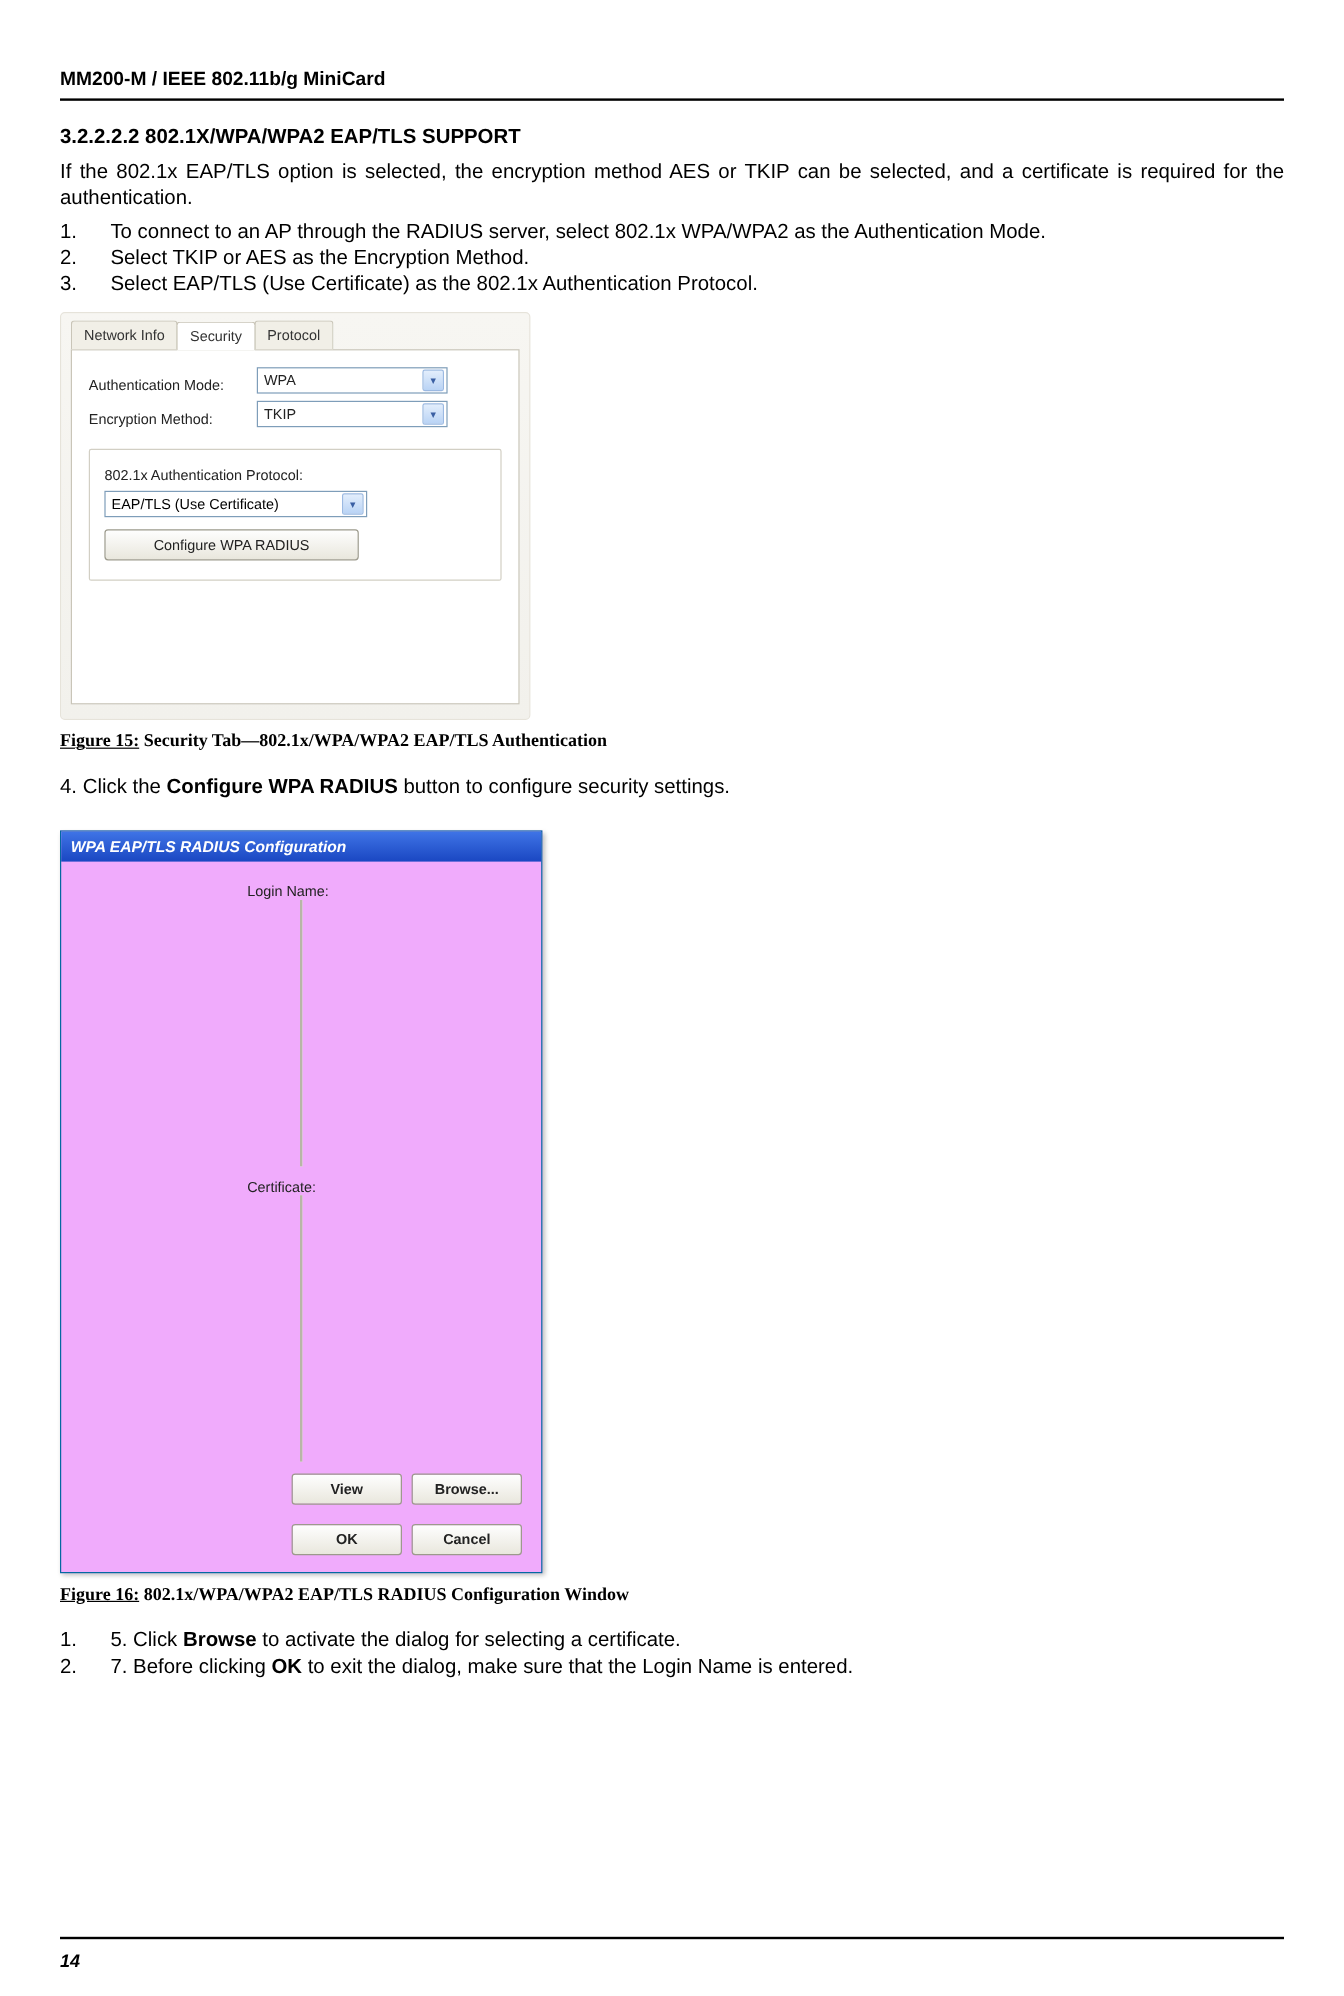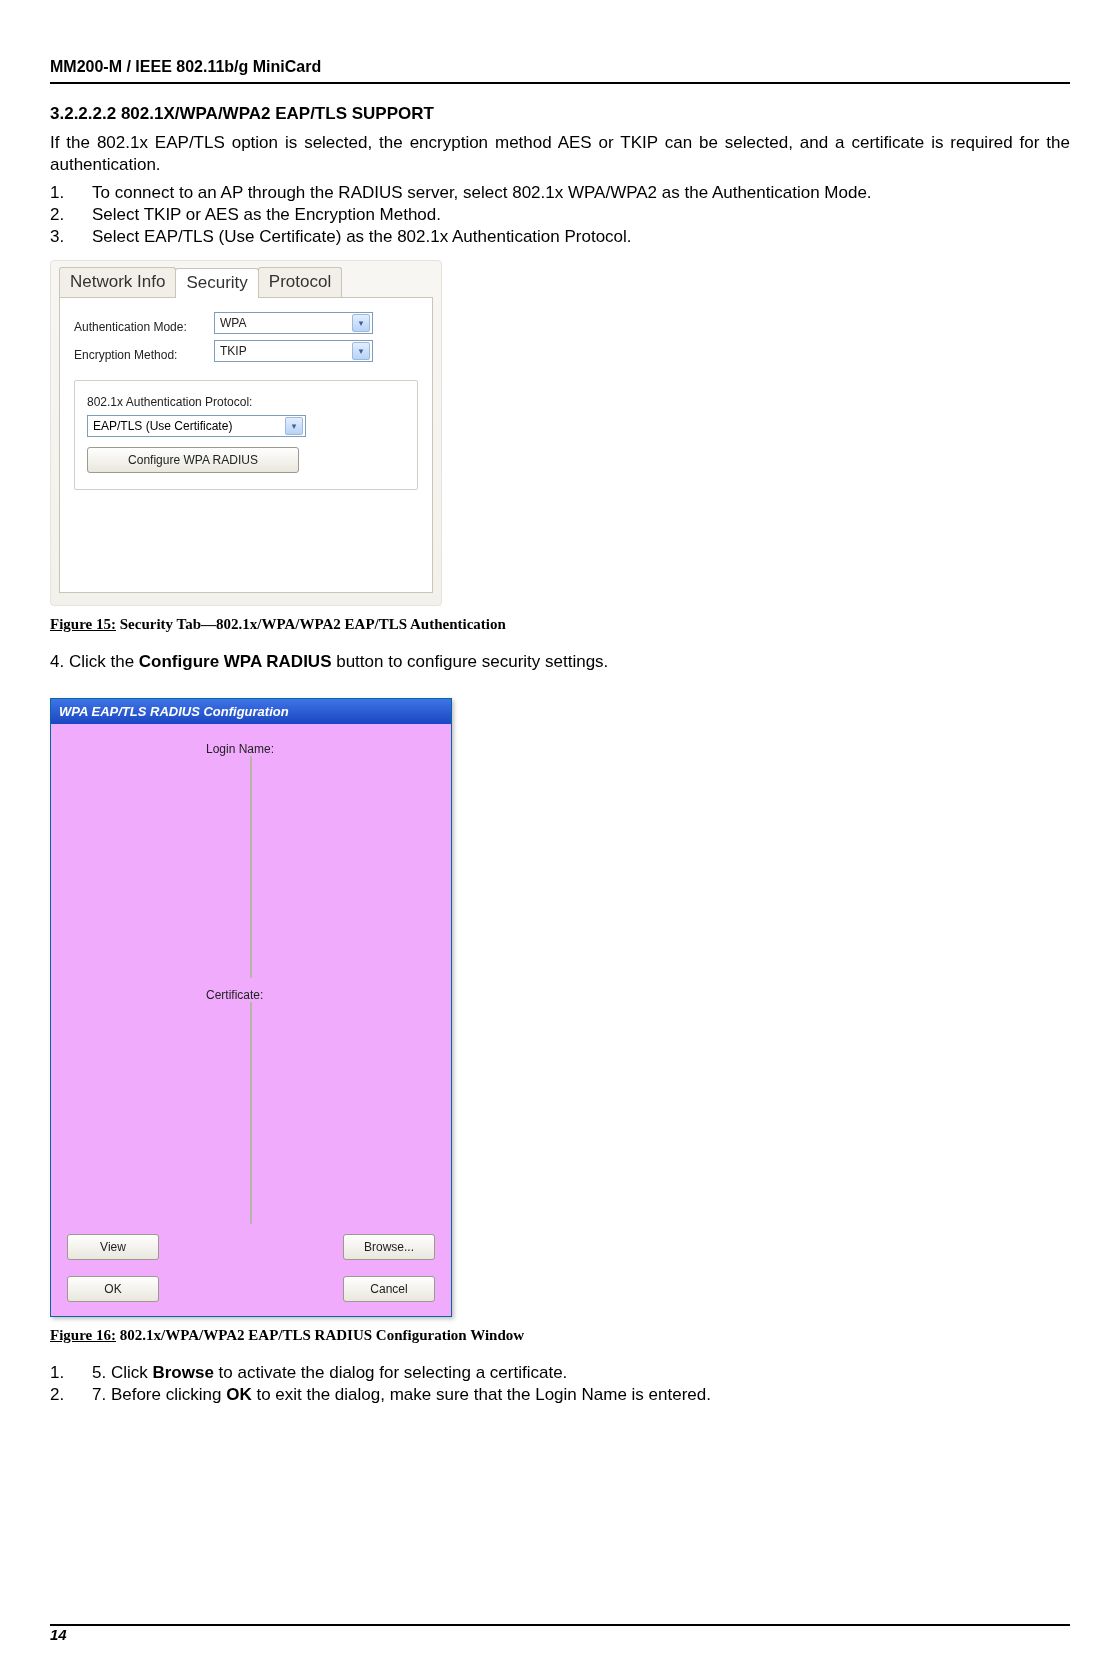--- a/index.html
+++ b/index.html
@@ -67,21 +67,21 @@
   }
   .profile-title {
     color: #0a4fb4;
     font-size: 12px;
     padding: 6px 10px 0 10px;
   }
   .tab-row {
     display: flex;
     gap: 0;
     margin: 6px 8px 0 8px;
-    font-size: 17px;
+    font-size: 12px;
     align-items: center;
   }
   .tab {
     padding: 4px 10px 5px 10px;
     border: 1px solid #c9c5b8;
     border-bottom: none;
     background: #f1efe7;
     border-top-left-radius: 3px;
     border-top-right-radius: 3px;
     color: #333;
@@ -182,40 +182,41 @@
   .r-input {
     flex: 0 0 220px;
     height: 20px;
     border: 1px solid #b8b5a7;
     background: #fff;
   }
   .r-input.disabled { background: #f5f3ea; }
   .btn-row {
     display:flex;
     gap: 8px;
-    justify-content: space-between;
+    justify-content: flex-end;
     margin-top: 4px;
+    font-weight: bold;
   }
   .win-btn {
     min-width: 70px;
     height: 24px;
     border: 1px solid #9c9a8c;
     border-radius: 3px;
     background: linear-gradient(#fefefe,#e9e7dd);
     font-size: 12px;
     color:#222;
     display:flex;align-items:center;justify-content:center;
     padding: 0 10px;
   }
   .footer {
     position:absolute;
     left:50px; right:50px;
     bottom: 20px;
     border-top: 2px solid #000;
-    padding-top: 0;
+    padding-top: 10px;
     font-style: italic;
     font-weight: bold;
     font-size: 15px;
   }
 </style>
 </head>
 <body>
 
 <div class="page">
 

